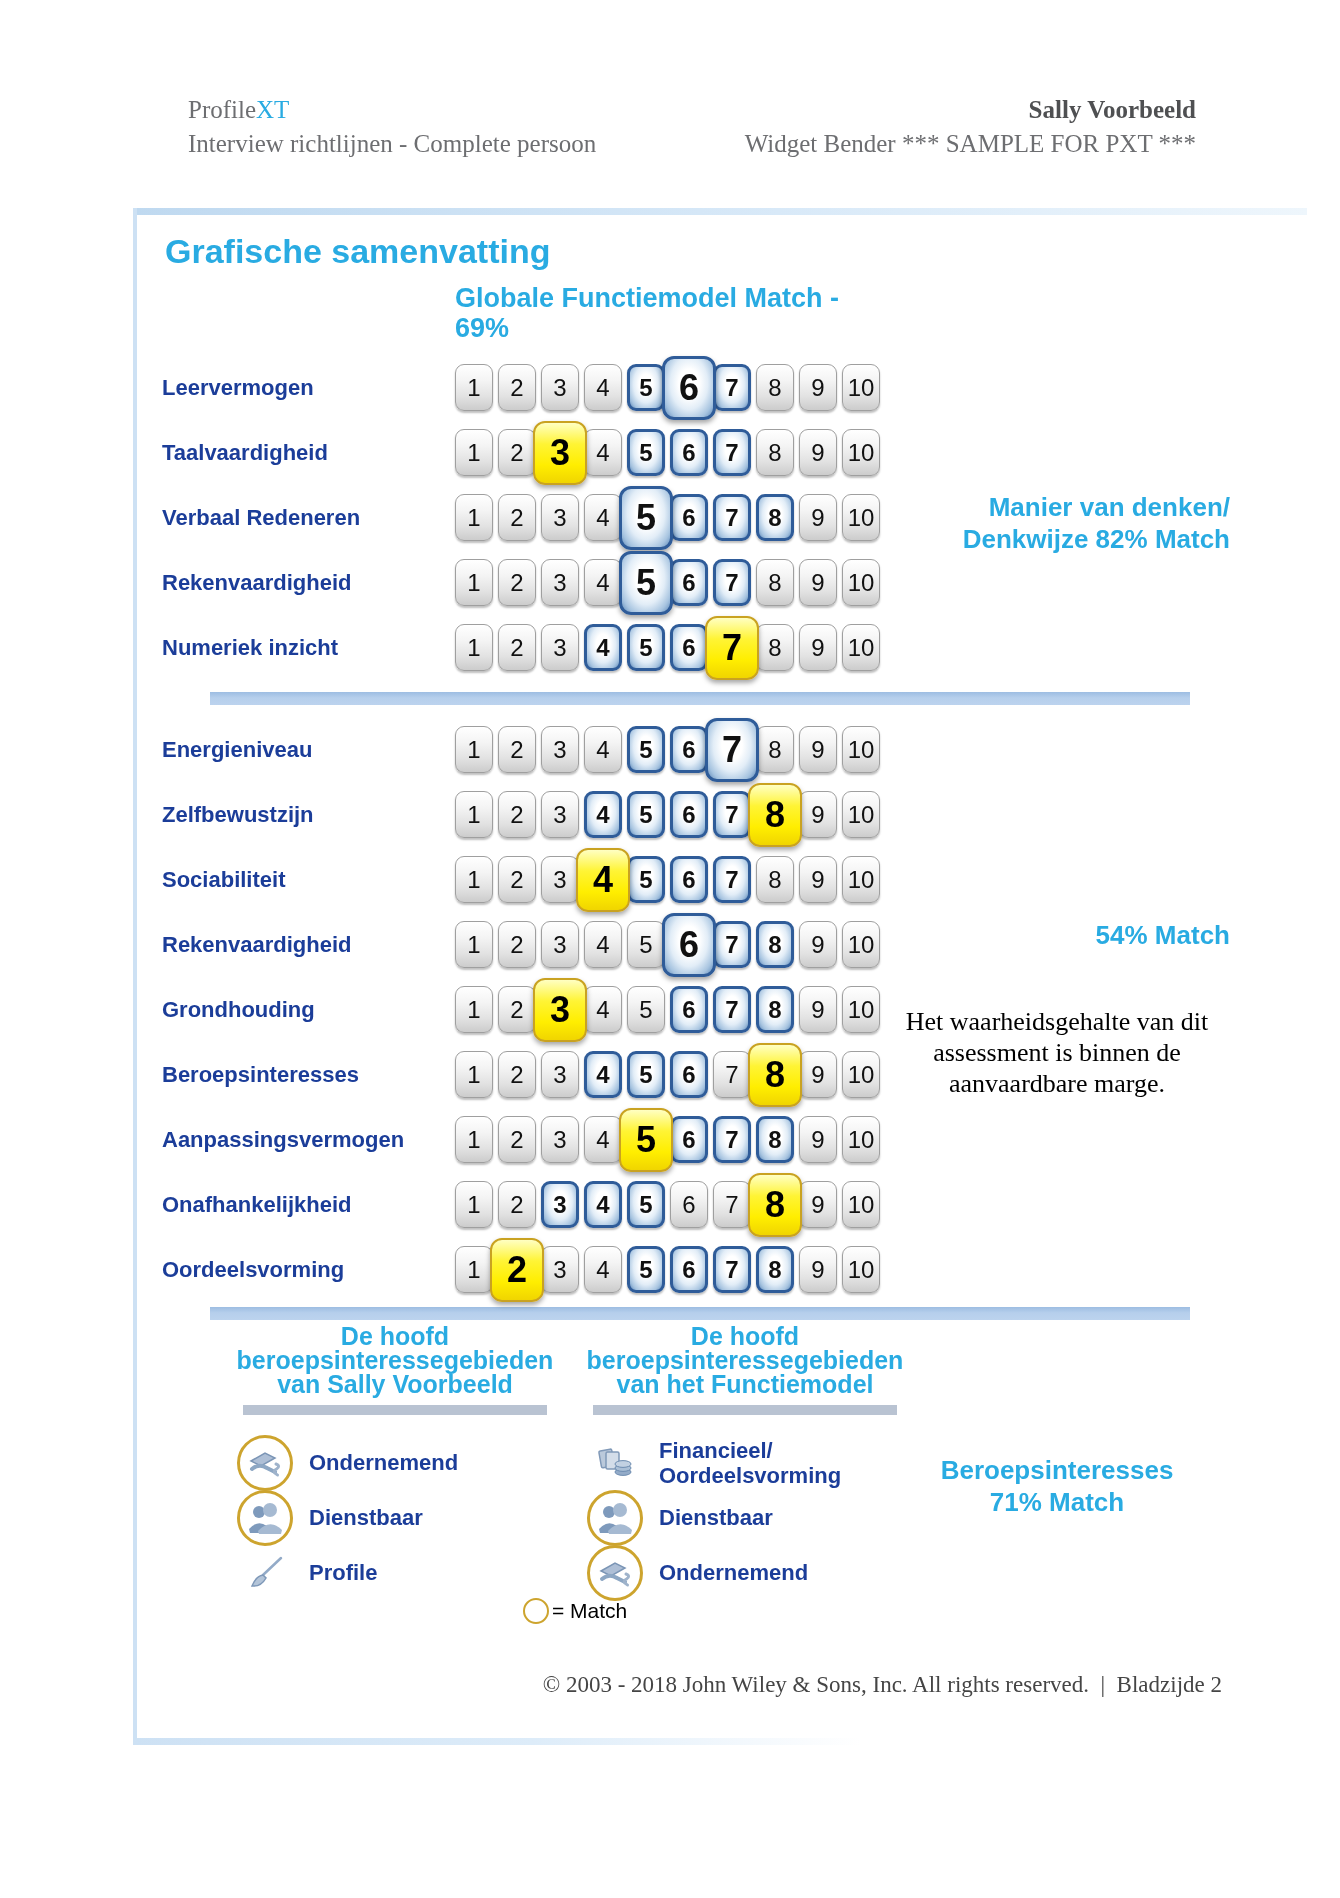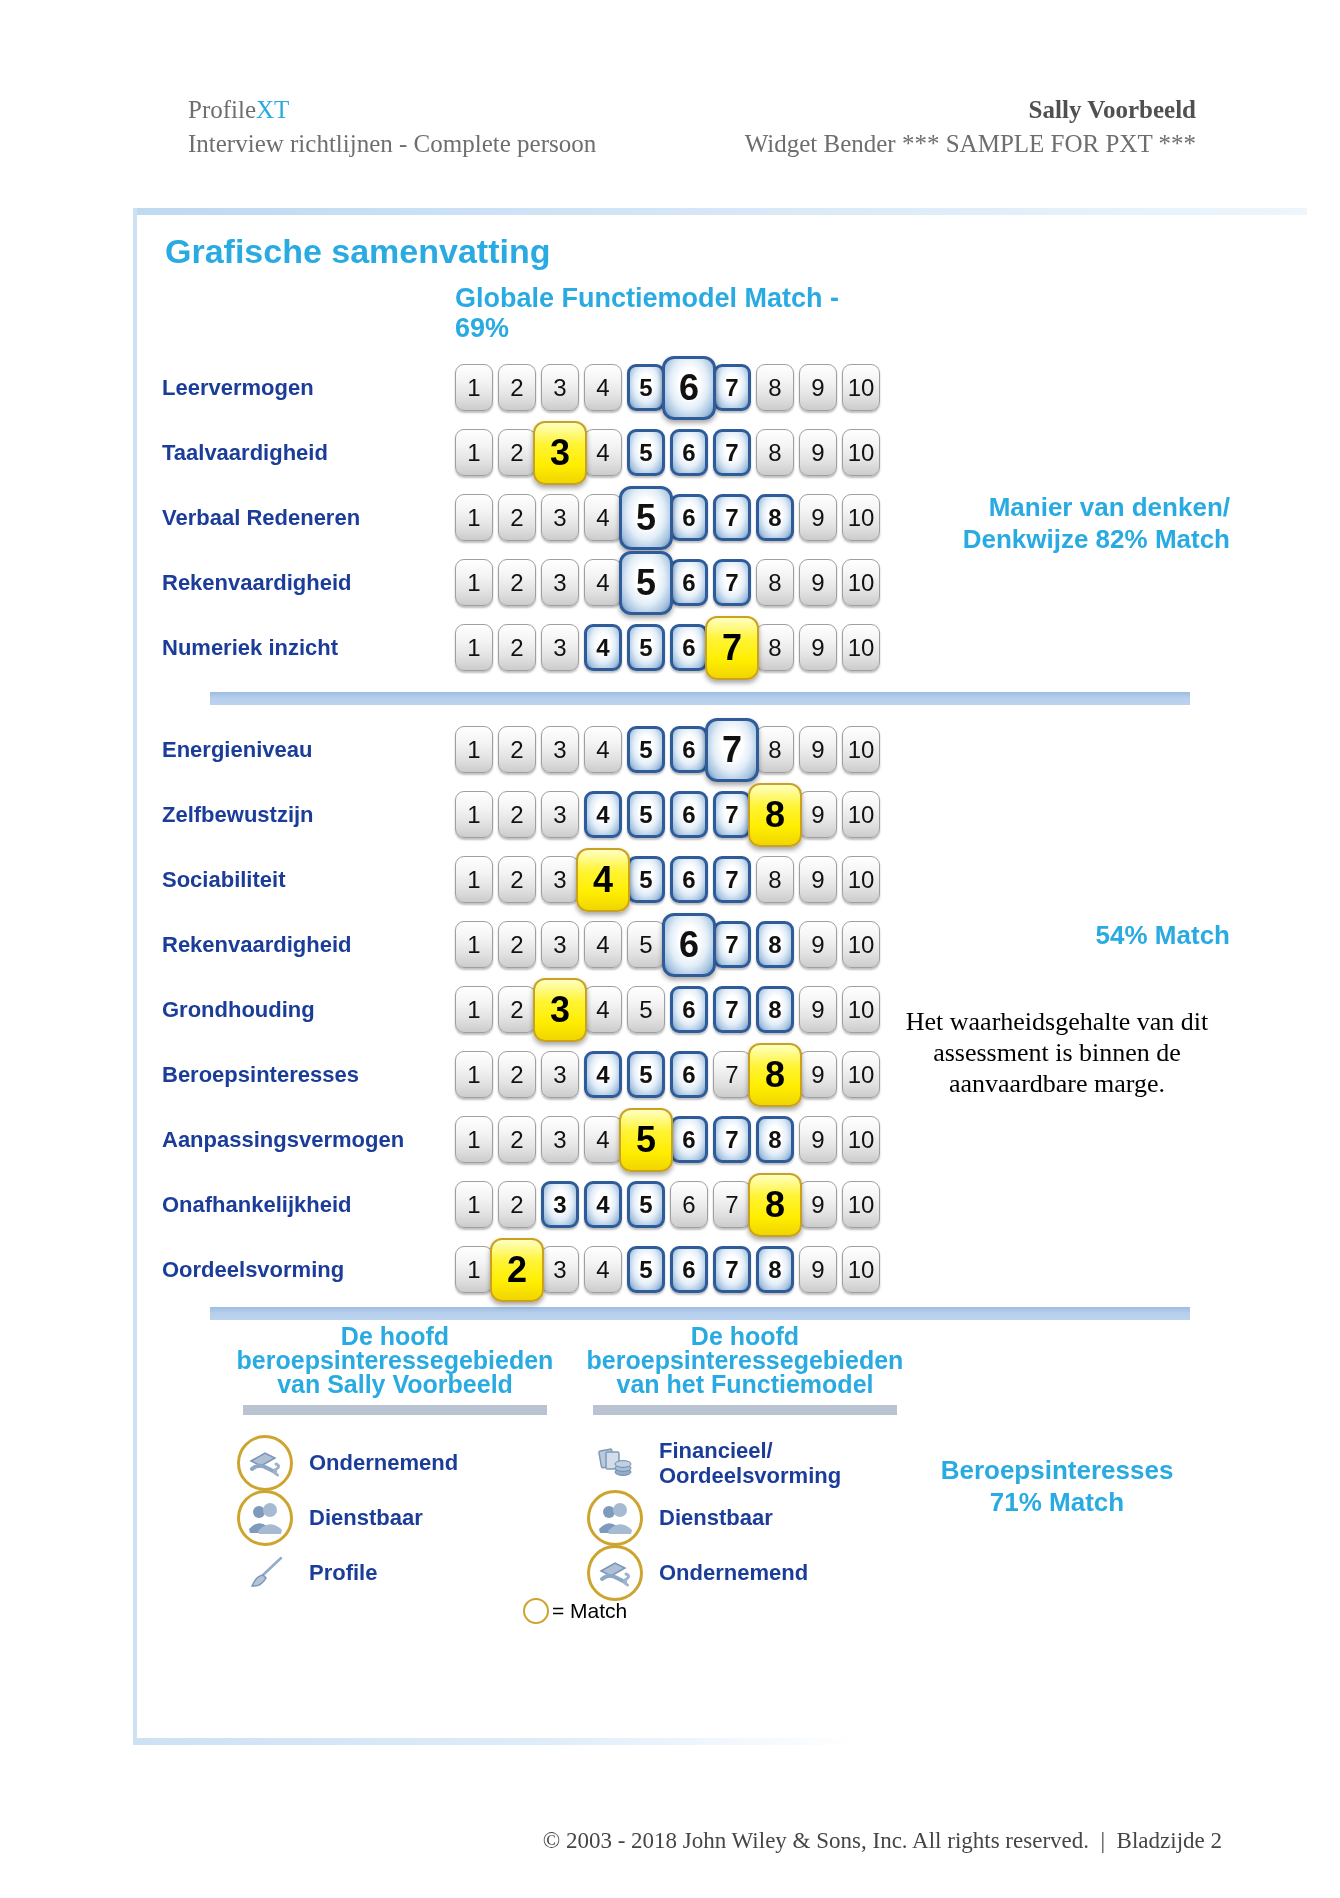--- a/index.html
+++ b/index.html
@@ -72,21 +72,21 @@
     display:flex; align-items:center; justify-content:center; }
   .icircle.match { border:3px solid var(--gold); }
   .ilabel { margin-left:16px; font-size:22px; font-weight:bold; color:var(--navy); line-height:25px; }
   .legend { position:absolute; left:390px; top:274px; display:flex; align-items:center; }
   .legend-circle { width:26px; height:26px; border-radius:50%; border:2px solid var(--gold); background:#fff; }
   .legend-label { font-size:21px; color:#000; margin-left:3px; }
   .iannot { position:absolute; right:77px; top:130px; width:346px; text-align:center;
     font-size:26px; font-weight:bold; color:var(--accent); line-height:32px; }
 
   
-  .footer { position:absolute; right:118px; top:1828px;
+  .footer { position:absolute; right:118px; top:1672px;
     font-family:"Liberation Serif", serif; font-size:23px; color:#454545; }
 </style>
 </head>
 <body>
 
 <div class="hdr-left">
   <div><span>Profile</span><span class="brand-xt">XT</span></div>
   <div>Interview richtlijnen - Complete persoon</div>
 </div>
 <div class="hdr-right">

